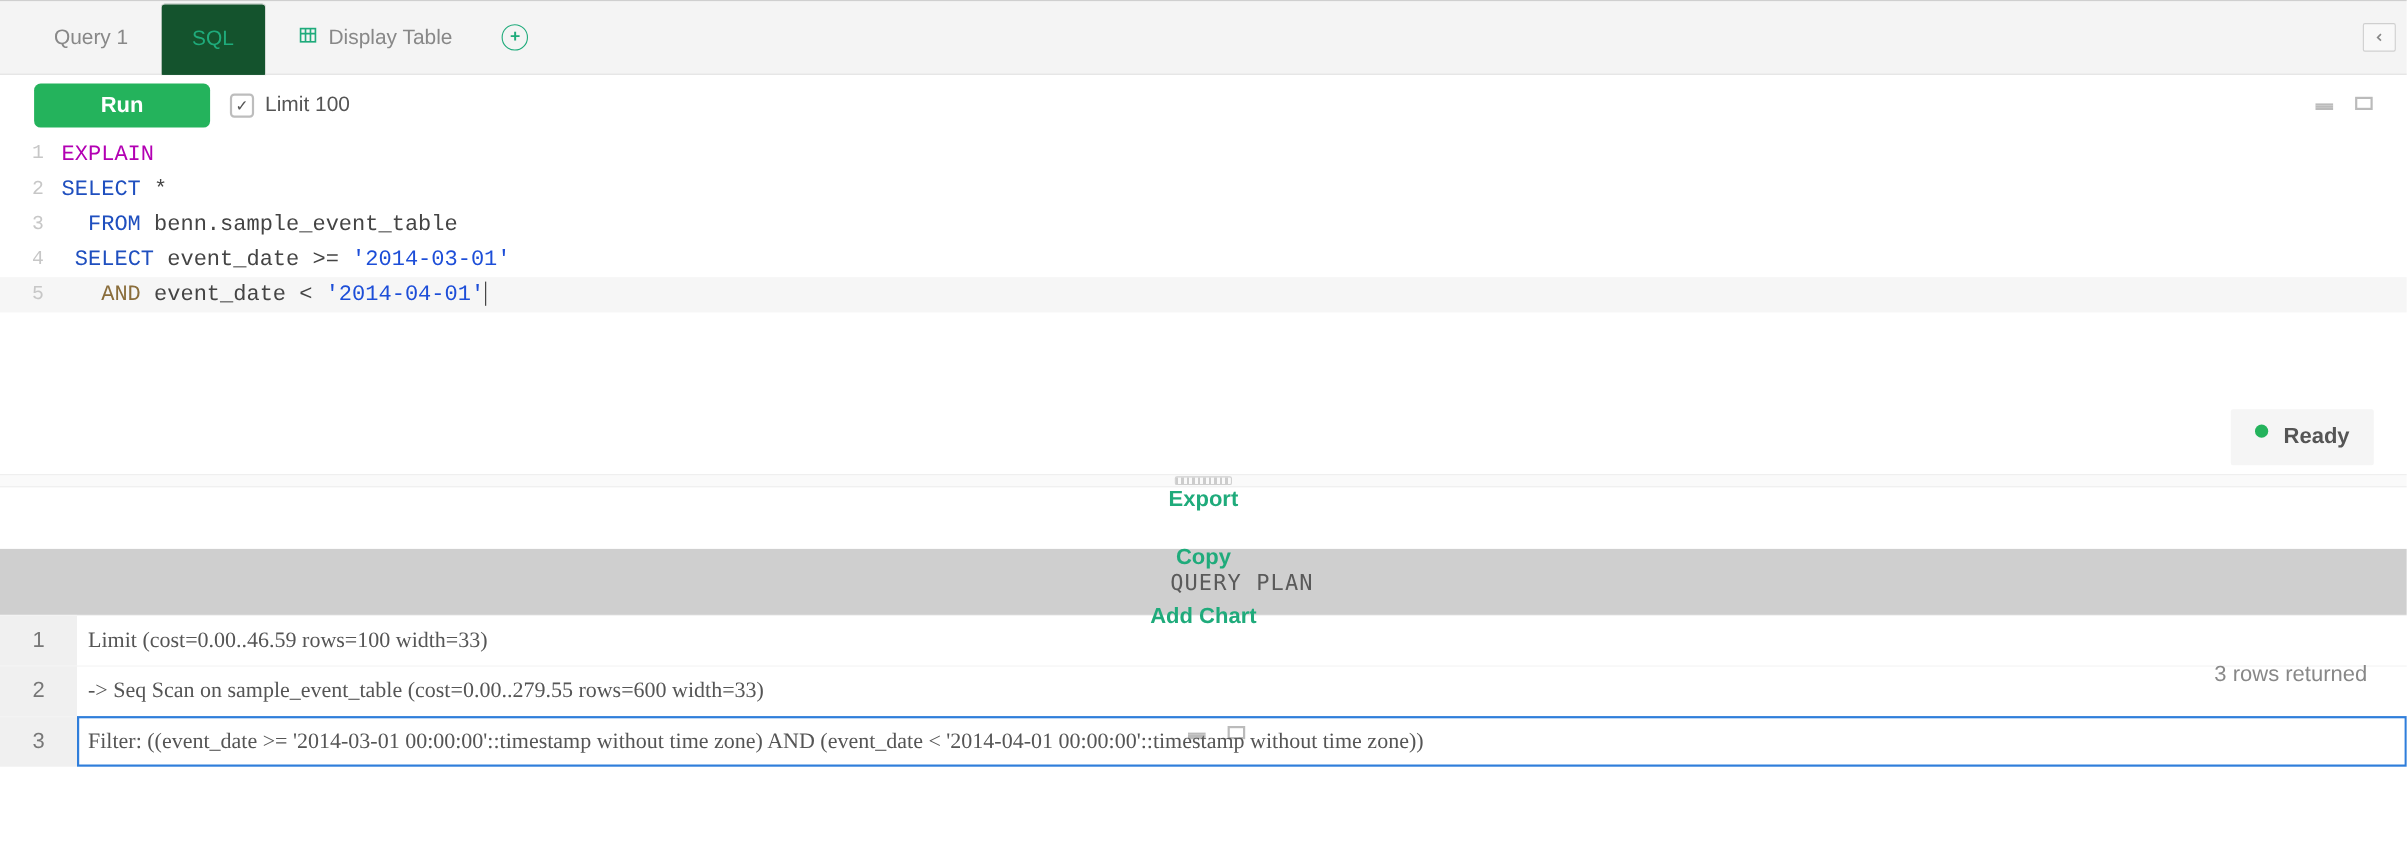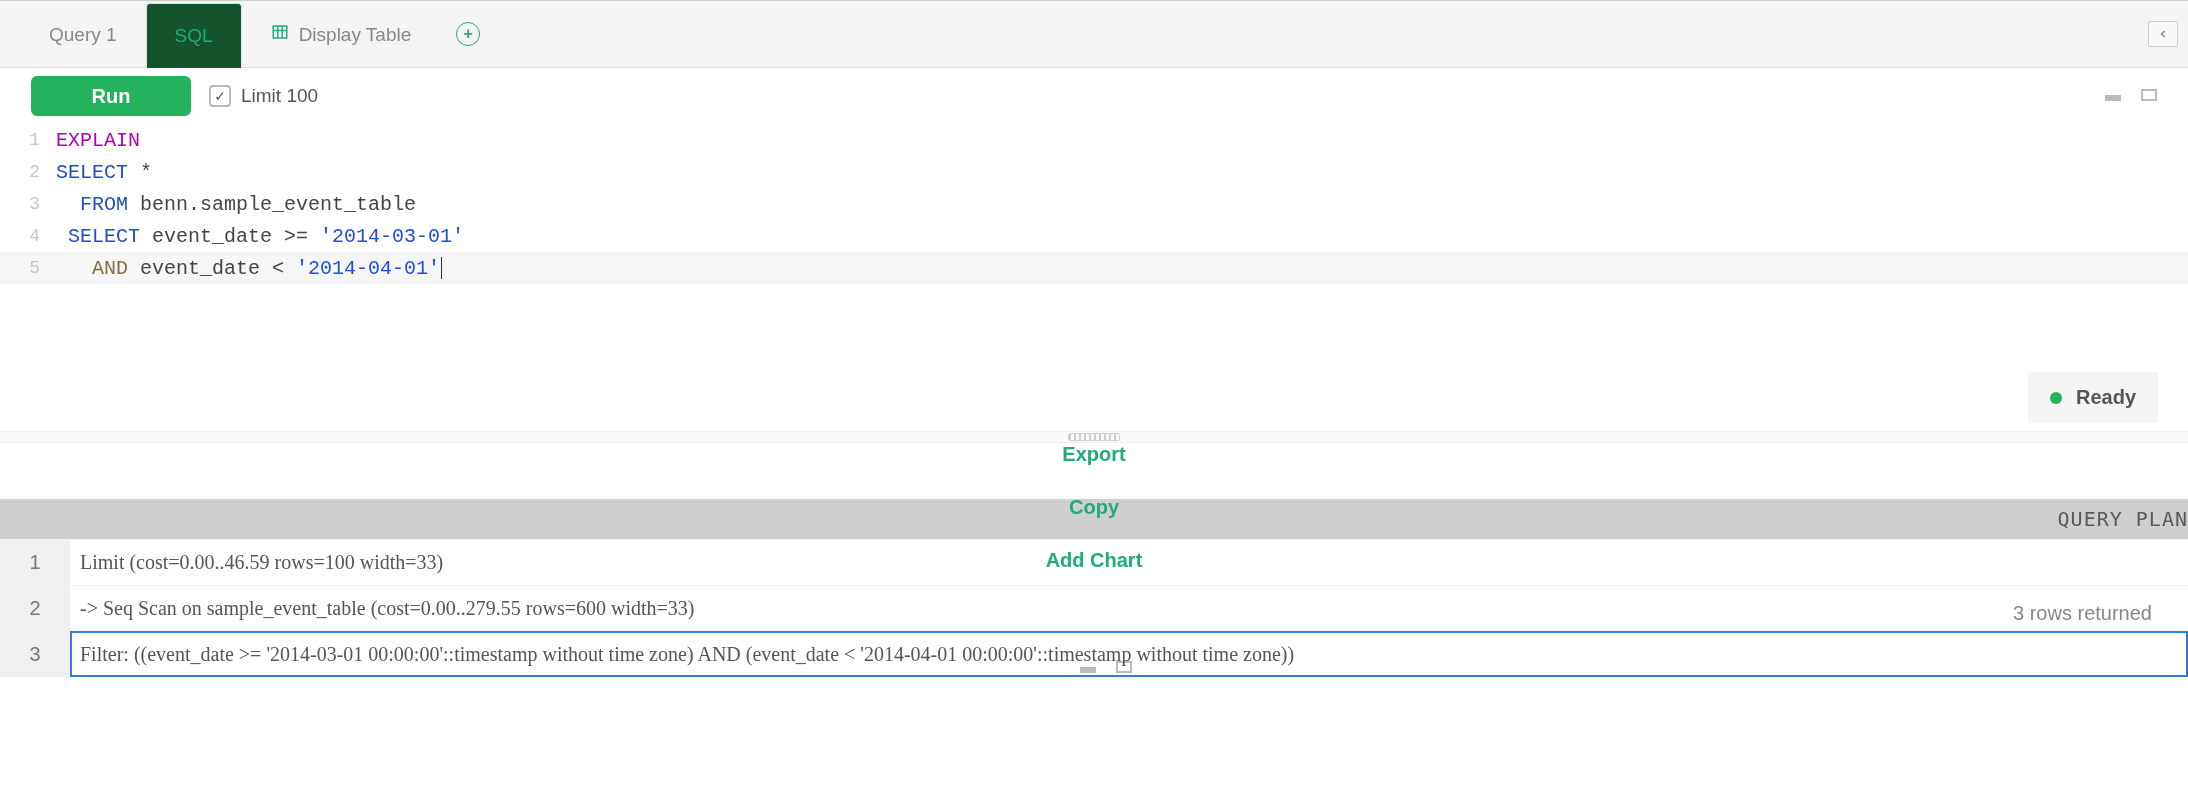--- a/index.html
+++ b/index.html
@@ -173,21 +173,21 @@
     display: flex;
     justify-content: flex-end;
     padding: 8px 30px 8px 0;
   }
   .status-chip {
     background: #f5f5f5;
     color: #555;
     font-size: 20px;
     font-weight: 600;
     padding: 14px 22px;
-    display: flex; align-items: center; gap: 14px;
+    display: flex; gap: 14px;
     border-radius: 2px;
   }
   .dot { width: 12px; height: 12px; background: #24b35c; border-radius: 50%; }
 
   
   .splitter {
     height: 12px;
     display: flex;
     align-items: center;
     justify-content: center;
@@ -225,22 +225,22 @@
     width: 100%;
     border-collapse: collapse;
     font-family: "SFMono-Regular", Consolas, "Liberation Mono", Menlo, monospace;
     font-size: 20px;
   }
   .results-table thead th {
     background: #cfcfcf;
     color: #5a5a5a;
     font-weight: 400;
     letter-spacing: 1px;
-    height: 40px;
-    text-align: right;
+    height: 60px;
+    text-align: center;
     font-family: "SFMono-Regular", Consolas, monospace;
   }
   .results-table thead th.rownum-head {
     width: 70px;
     background: #cfcfcf;
   }
   .results-table tbody td {
     height: 46px;
     border-top: 1px solid #f3f3f3;
   }

